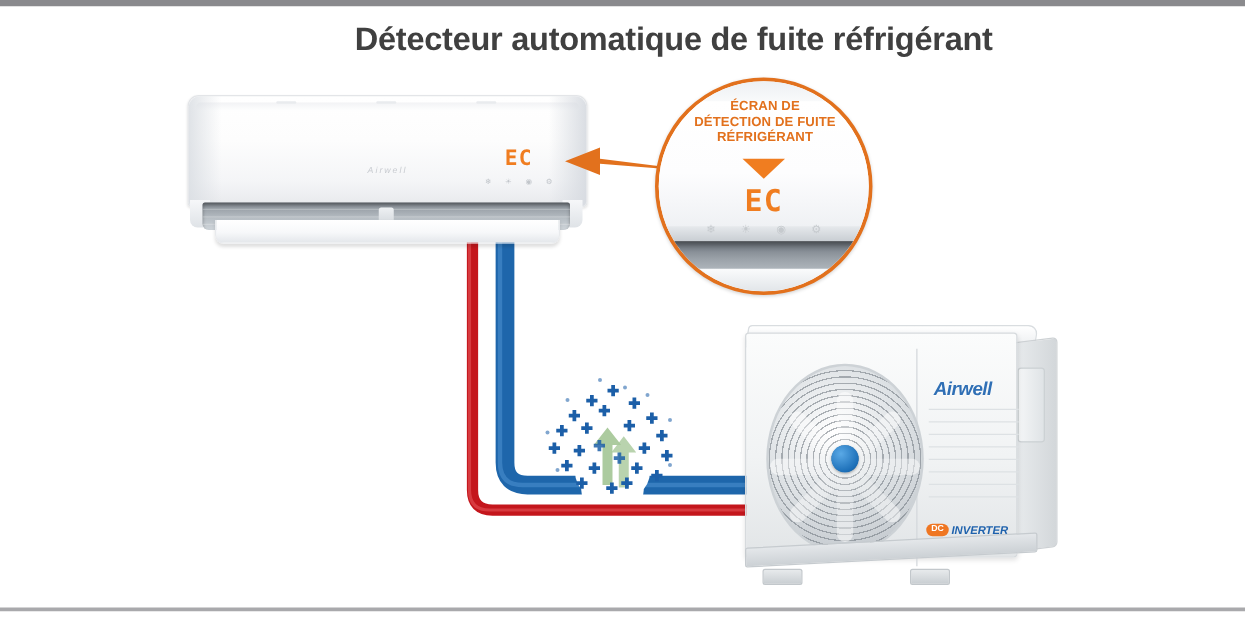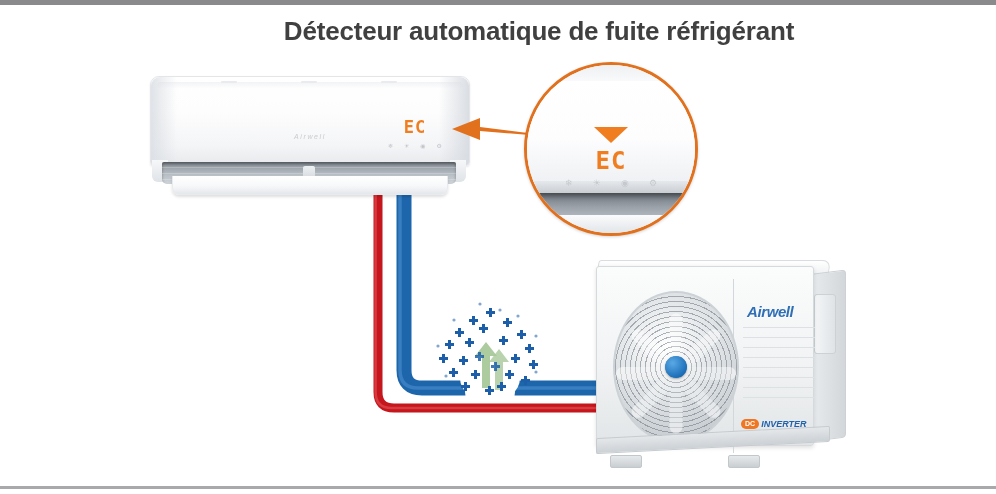--- a/index.html
+++ b/index.html
@@ -368,20 +368,25 @@
   </svg>
 
   <div class="callout">
     <div class="callout-circle">
       <div class="cc-unit-top"></div>
       <div class="cc-unit-face"></div>
       <div class="cc-unit-edge"></div>
       <div class="cc-unit-cavity"></div>
       <div class="cc-unit-deflect"></div>
 
+      <div class="callout-text">
+        <div>ÉCRAN DE</div>
+        <div>DÉTECTION DE FUITE</div>
+        <div>RÉFRIGÉRANT</div>
+      </div>
 
       <div class="callout-tri"></div>
 
       <div class="callout-ec">EC</div>
 
       <div class="callout-dots">
         <span>❄</span>
         <span>☀</span>
         <span>◉</span>
         <span>⚙</span>

